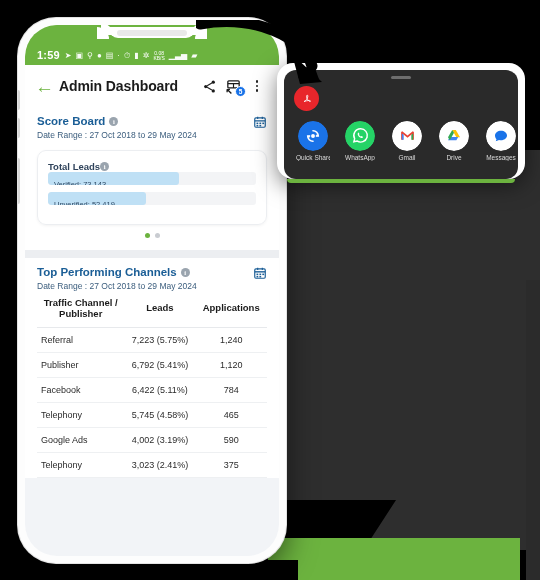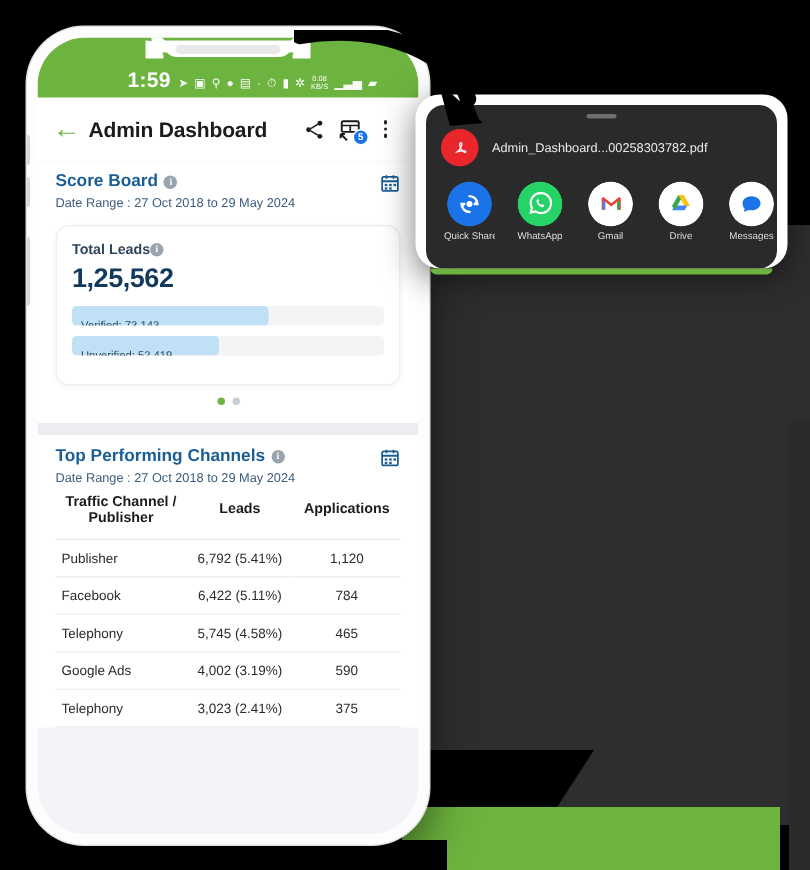--- a/index.html
+++ b/index.html
@@ -72,21 +72,21 @@
   }
   .notch::before, .notch::after {
     content:""; position:absolute; top:0; width:12px; height:12px; background:#fff;
   }
   .notch::before { left:-12px; border-radius:0 12px 0 0; box-shadow: 4px -4px 0 0 #fff; }
   .notch::after  { right:-12px; border-radius:12px 0 0 0; box-shadow:-4px -4px 0 0 #fff; }
   .notch-inner {
     position:absolute; left:50%; top:3px; transform:translateX(-50%);
     width:70px; height:6px; background:#e9e9e9; border-radius:4px;
   }
-  .sb-time { font-size: 14px; font-weight: bold; margin-right: 5px; letter-spacing:.2px;margin-left:48px; }
+  .sb-time { font-size: 11px; font-weight: bold; margin-right: 5px; letter-spacing:.2px; }
   .sb-icons { display:flex; align-items:center; gap:4px; font-size:8px; line-height:1; }
   .sb-ico { opacity:.95; }
   .sb-net { font-size:5px; line-height:1.05; text-align:center; }
 
   
   .appbar {
     height: 42px; display:flex; align-items:center; padding: 0 10px;
     background:#fff;
   }
   .back-arrow { color:#6cb33f; font-size:19px; font-weight:bold; line-height:1; width:22px; }
@@ -272,21 +272,20 @@
               <rect x="6" y="17" width="3" height="2.6" fill="#1b5e96"></rect>
               <rect x="11" y="17" width="3" height="2.6" fill="#1b5e96"></rect>
             </svg>
           </div>
 
           <div class="card">
             <div class="card-label">
               <span>Total Leads</span>
               <span class="info-ico">i</span>
             </div>
-            <div class="big-num">1,25,562</div>
 
             <div class="bar-track">
               <div class="bar-fill" style="width:63%"></div>
               <div class="bar-text">Verified: 73,143</div>
             </div>
             <div class="bar-track">
               <div class="bar-fill" style="width:47%"></div>
               <div class="bar-text">Unverified: 52,419</div>
             </div>
           </div>
@@ -324,20 +323,25 @@
           <table>
             <thead>
               <tr>
                 <th class="first">Traffic Channel / Publisher</th>
                 <th>Leads</th>
                 <th>Applications</th>
               </tr>
             </thead>
             <tbody id="channels-body">
                 <tr>
+                  <td class="first">Referral</td>
+                  <td>7,223 (5.75%)</td>
+                  <td>1,240</td>
+                </tr>
+                <tr>
                   <td class="first">Publisher</td>
                   <td>6,792 (5.41%)</td>
                   <td>1,120</td>
                 </tr>
                 <tr>
                   <td class="first">Facebook</td>
                   <td>6,422 (5.11%)</td>
                   <td>784</td>
                 </tr>
                 <tr>
@@ -372,21 +376,20 @@
   <div class="sheet-wrap">
     <div class="sheet">
       <div class="sheet-handle"></div>
 
       <div class="file-row">
         <div class="pdf-ico">
           <svg viewBox="0 0 24 24">
             <path d="M7 18c3-1.2 5.2-4.6 6.2-7.4.6-1.7.5-3.1-.5-3.4-1.1-.3-1.7 1-1.5 2.6.3 2.6 2.4 6.2 4.3 7.6 1 .8 2.2 1 2.5.2.3-.8-.8-1.4-2.3-1.4-3 0-6.6 1.1-8.7 1.8z" fill="none" stroke="#fff" stroke-width="1.5" stroke-linejoin="round"></path>
           </svg>
         </div>
-        <div class="file-name">Admin_Dashboard...00258303782.pdf</div>
       </div>
 
       <div class="apps" id="apps-row">
           <div class="app">
             <div class="app-ico">
               <div style="width:30px;height:30px;border-radius:50%;background:#1a73e8;display:flex;align-items:center;justify-content:center;">
                 <svg viewBox="0 0 24 24" width="18" height="18">
                   <path d="M12 5a7 7 0 017 7h-2.4M12 19a7 7 0 01-7-7h2.4" fill="none" stroke="#fff" stroke-width="2.2" stroke-linecap="round"></path>
                   <path d="M17 9.5l2 2.5-3 .6z" fill="#fff"></path>
                   <path d="M7 14.5l-2-2.5 3-.6z" fill="#fff"></path>

